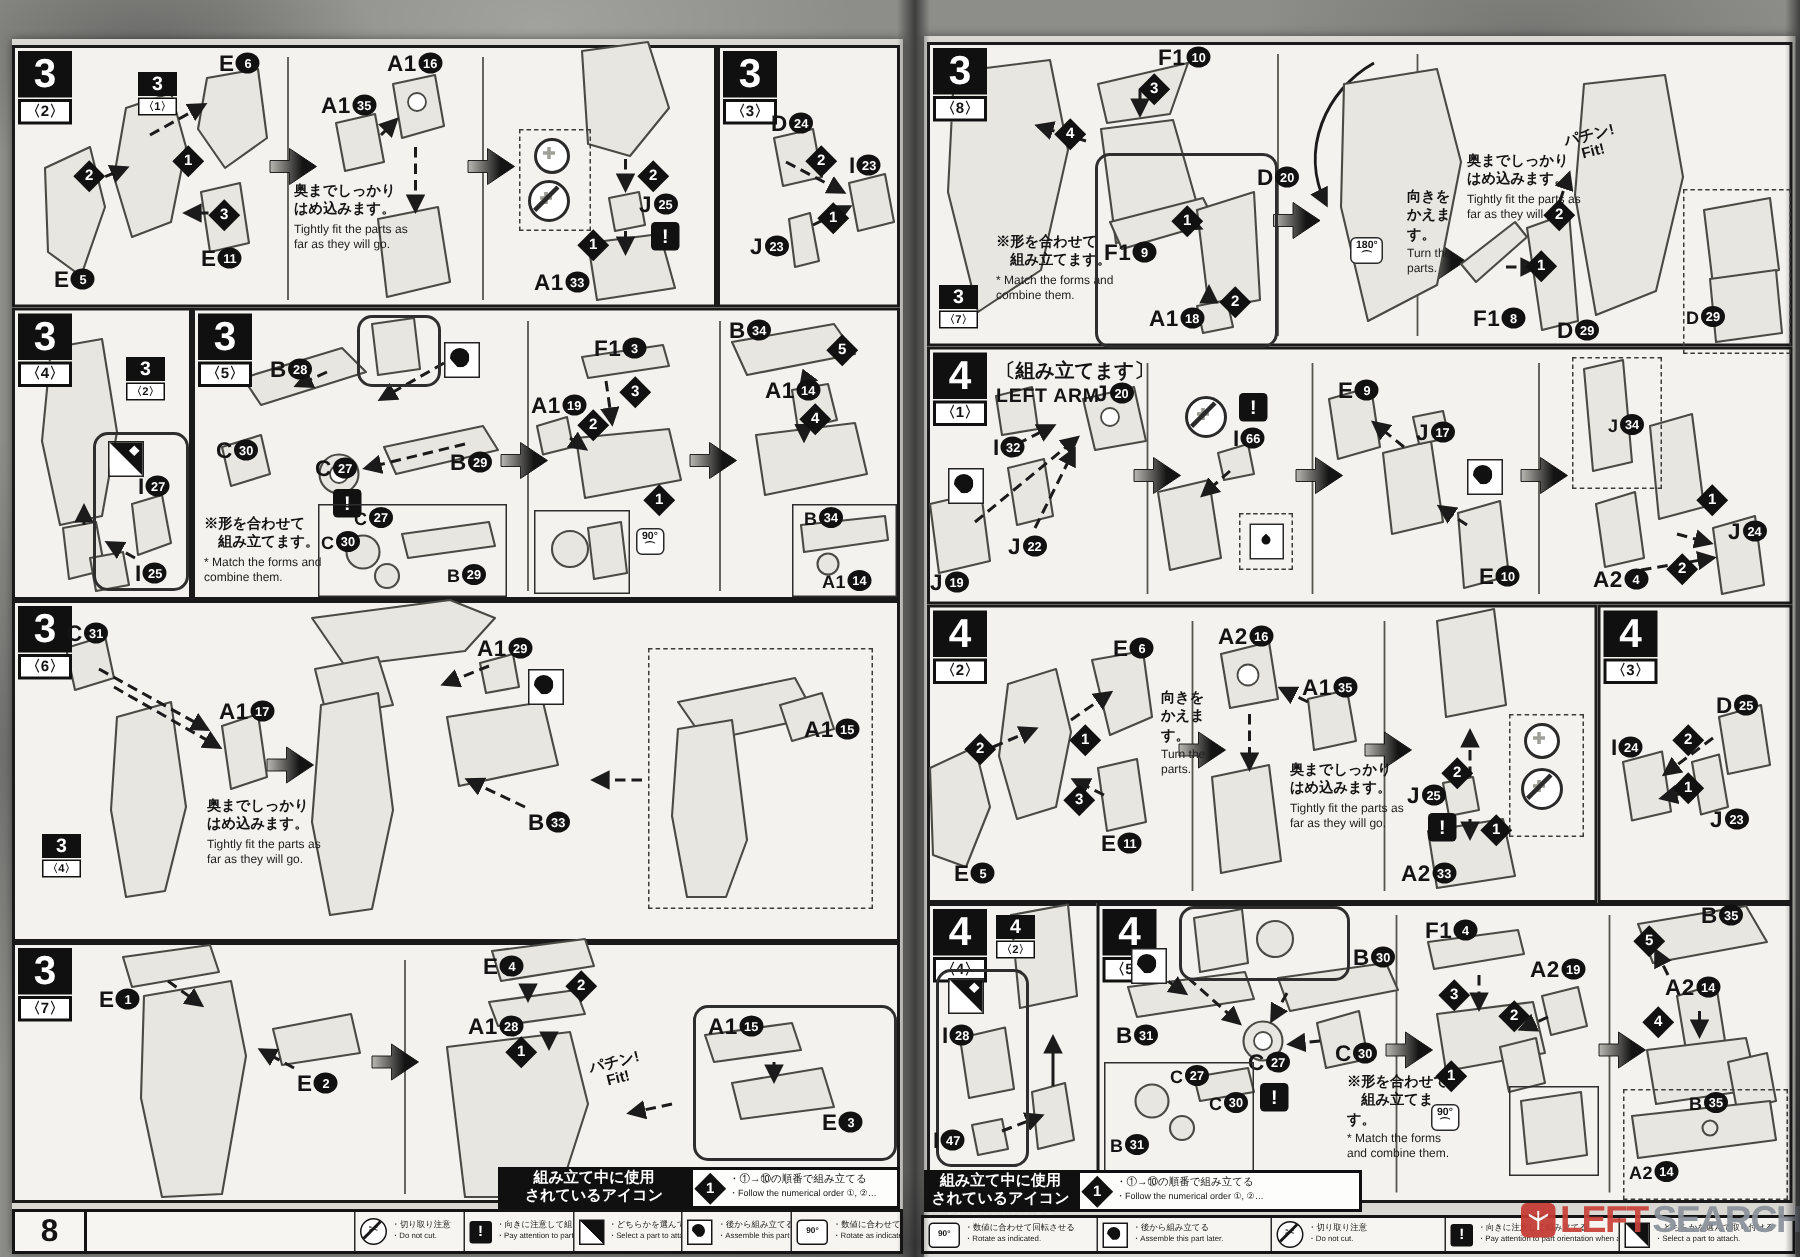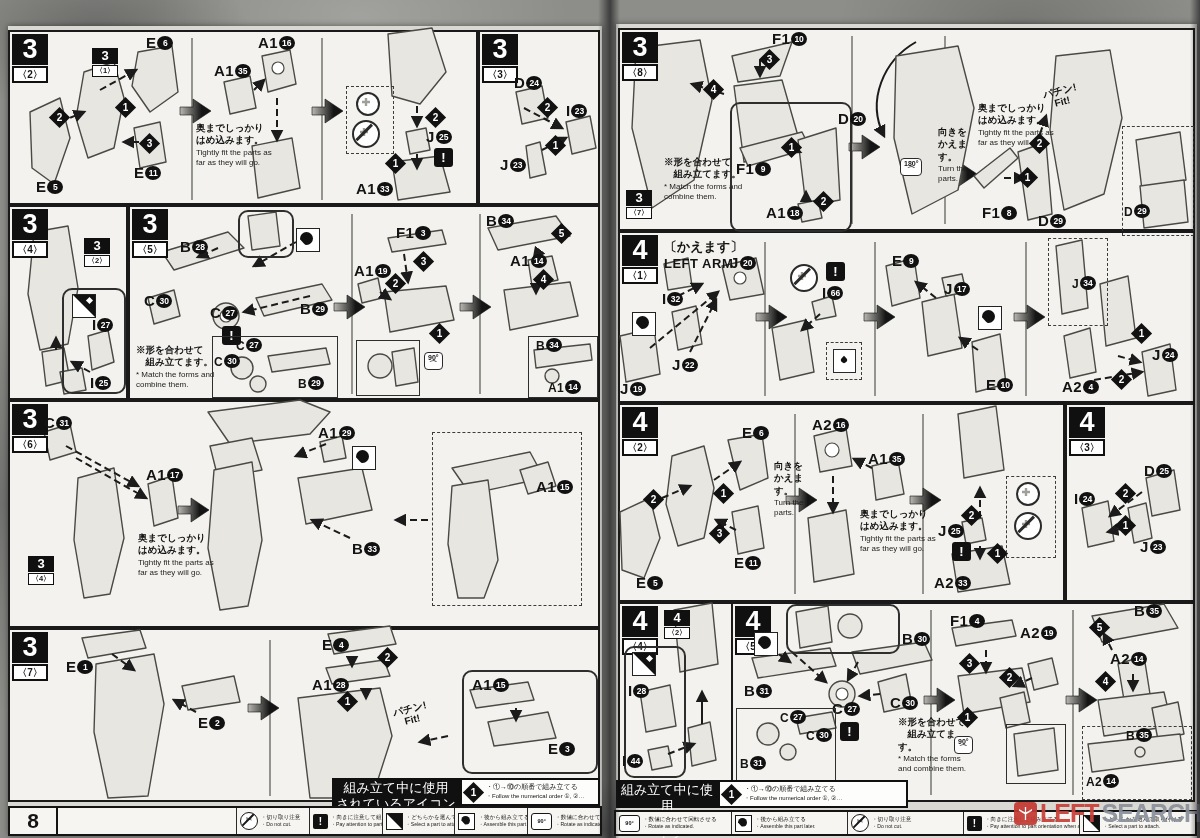--- a/index.html
+++ b/index.html
@@ -66,21 +66,21 @@
   .ic-knob i{position:absolute;left:4px;top:4px;width:8px;height:8px;background:#a0a09a;
              clip-path:polygon(35% 0,65% 0,65% 35%,100% 35%,100% 65%,65% 65%,65% 100%,35% 100%,35% 65%,0 65%,0 35%,35% 35%)}
   .ic-rot{border:1.6px solid #2a2a2a;border-radius:4px;background:#fff;font-size:7px;font-weight:bold;
           text-align:center;padding:1px 3px;line-height:1.2}
   .ic-rot .arc{display:block;font-size:8px;line-height:6px}
   .ic-grease{width:34px;height:36px;border:1.6px dashed #3c3c3c;position:relative}
   .ic-grease i{position:absolute;left:6px;top:6px;width:21px;height:22px;border:1.6px solid #2a2a2a;background:#fff}
   .ic-grease em{position:absolute;left:14px;top:14px;width:6px;height:6px;background:#111;border-radius:0 50% 50% 50%;transform:rotate(45deg)}
   
   .lg-black{background:#101010;color:#fff;text-align:center;padding:2px 3px;box-sizing:border-box}
-  .lg-black .j{font-size:13px;font-weight:normal;line-height:1.2;display:block}
+  .lg-black .j{font-size:10px;font-weight:bold;line-height:1.2;display:block}
   .lg-black .e{font-size:4.8px;display:block;margin-top:1px;color:#eee}
   .lg-order{background:#fdfdfb;border:2px solid #101010;display:flex;align-items:center;gap:5px;padding:0 4px;box-sizing:border-box}
   .lg-order .txt{font-size:7px;line-height:1.25}
   .lg-order .txt .e{font-size:6px}
   
   .foot{background:#f6f5f1;border:2px solid #141414;box-sizing:border-box;display:flex;align-items:stretch;z-index:3}
   .pagenum{width:46px;border-right:2px solid #141414;font-size:21px;font-weight:bold;display:flex;align-items:center;justify-content:center}
   .fspacer{width:178px}
   .fitem{flex:1;min-width:0;display:flex;align-items:center;gap:3px;border-left:1.4px solid #2a2a2a;padding:1px 3px;overflow:hidden}
   .fitem:first-child{border-left:none}
@@ -589,21 +589,21 @@
   <div class="pl" style="left:982px;top:204px"><span>F1</span><span class="cn">8</span></div>
   <div class="pl" style="left:1038px;top:212px"><span>D</span><span class="cn">29</span></div>
   <div class="dinset" style="left:1122px;top:126px;width:70px;height:108px"></div>
   <div class="pl" style="left:1124px;top:204px;font-size:12px"><span>D</span><span class="cn">29</span></div>
 
   <div class="step" style="left:622px;top:235px">
     <div class="snum">4</div>
       <div class="ssub">〈1〉</div>
     </div>
   <div class="ptitle" style="left:664px;top:238px">
-    <div class="jp">〔かえます〕</div>
+    <div class="jp">〔組み立てます〕</div>
     <div class="en">LEFT ARM</div>
     </div>
   <div class="pl" style="left:730px;top:254px"><span>J</span><span class="cn">20</span></div>
   <div class="ic-later" style="left:632px;top:312px"></div>
   <div class="pl" style="left:662px;top:290px"><span>I</span><span class="cn">32</span></div>
   <div class="pl" style="left:672px;top:356px"><span>J</span><span class="cn">22</span></div>
   <div class="pl" style="left:620px;top:380px"><span>J</span><span class="cn">19</span></div>
   <div class="ic-norot" style="left:790px;top:264px">
       <i></i>
     </div>
@@ -689,21 +689,21 @@
     <div class="snum">4</div>
       <div class="ssub">〈4〉</div>
     </div>
   <div class="sref" style="left:664px;top:610px">
     <div class="n">4</div>
       <div class="s">〈2〉</div>
     </div>
   <div class="rinset" style="left:624px;top:646px;width:58px;height:128px"></div>
   <div class="ic-select" style="left:632px;top:652px"></div>
   <div class="pl" style="left:628px;top:682px"><span>I</span><span class="cn">28</span></div>
-  <div class="pl" style="left:622px;top:752px"><span>I</span><span class="cn">44</span></div>
+  <div class="pl" style="left:622px;top:752px"><span>I</span><span class="cn">47</span></div>
 
   <div class="step" style="left:735px;top:606px">
     <div class="snum">4</div>
       <div class="ssub">〈5〉</div>
     </div>
   <div class="ic-later" style="left:754px;top:632px"></div>
   <div class="rinset" style="left:786px;top:604px;width:110px;height:46px"></div>
   <div class="pl" style="left:902px;top:630px"><span>B</span><span class="cn">30</span></div>
   <div class="pl" style="left:744px;top:682px"><span>B</span><span class="cn">31</span></div>
   <div class="pl" style="left:832px;top:700px"><span>C</span><span class="cn">27</span></div>
@@ -714,21 +714,21 @@
     <div class="en"><span>* Match the</span> <span>forms and</span> <span>combine them.</span></div>
     </div>
   <div class="binset" style="left:736px;top:708px;width:98px;height:72px"></div>
   <div class="pl" style="left:780px;top:710px;font-size:12px"><span>C</span><span class="cn">27</span></div>
   <div class="pl" style="left:806px;top:728px;font-size:12px"><span>C</span><span class="cn">30</span></div>
   <div class="pl" style="left:740px;top:756px;font-size:12px"><span>B</span><span class="cn">31</span></div>
   <div class="pl" style="left:950px;top:612px"><span>F1</span><span class="cn">4</span></div>
   <div class="dm" style="left:962px;top:656px">
       <b>3</b>
     </div>
-  <div class="pl" style="left:1020px;top:624px"><span>A2</span><span class="cn">19</span></div>
+  <div class="pl" style="left:1020px;top:638px"><span>A2</span><span class="cn">19</span></div>
   <div class="dm" style="left:1002px;top:670px">
       <b>2</b>
     </div>
   <div class="dm" style="left:960px;top:710px">
       <b>1</b>
     </div>
   <div class="ic-rot" style="left:954px;top:736px"><span>90°</span><span class="arc">⌒</span></div>
   <div class="binset" style="left:1006px;top:724px;width:58px;height:58px"></div>
   <div class="dm" style="left:1092px;top:620px">
       <b>5</b>

